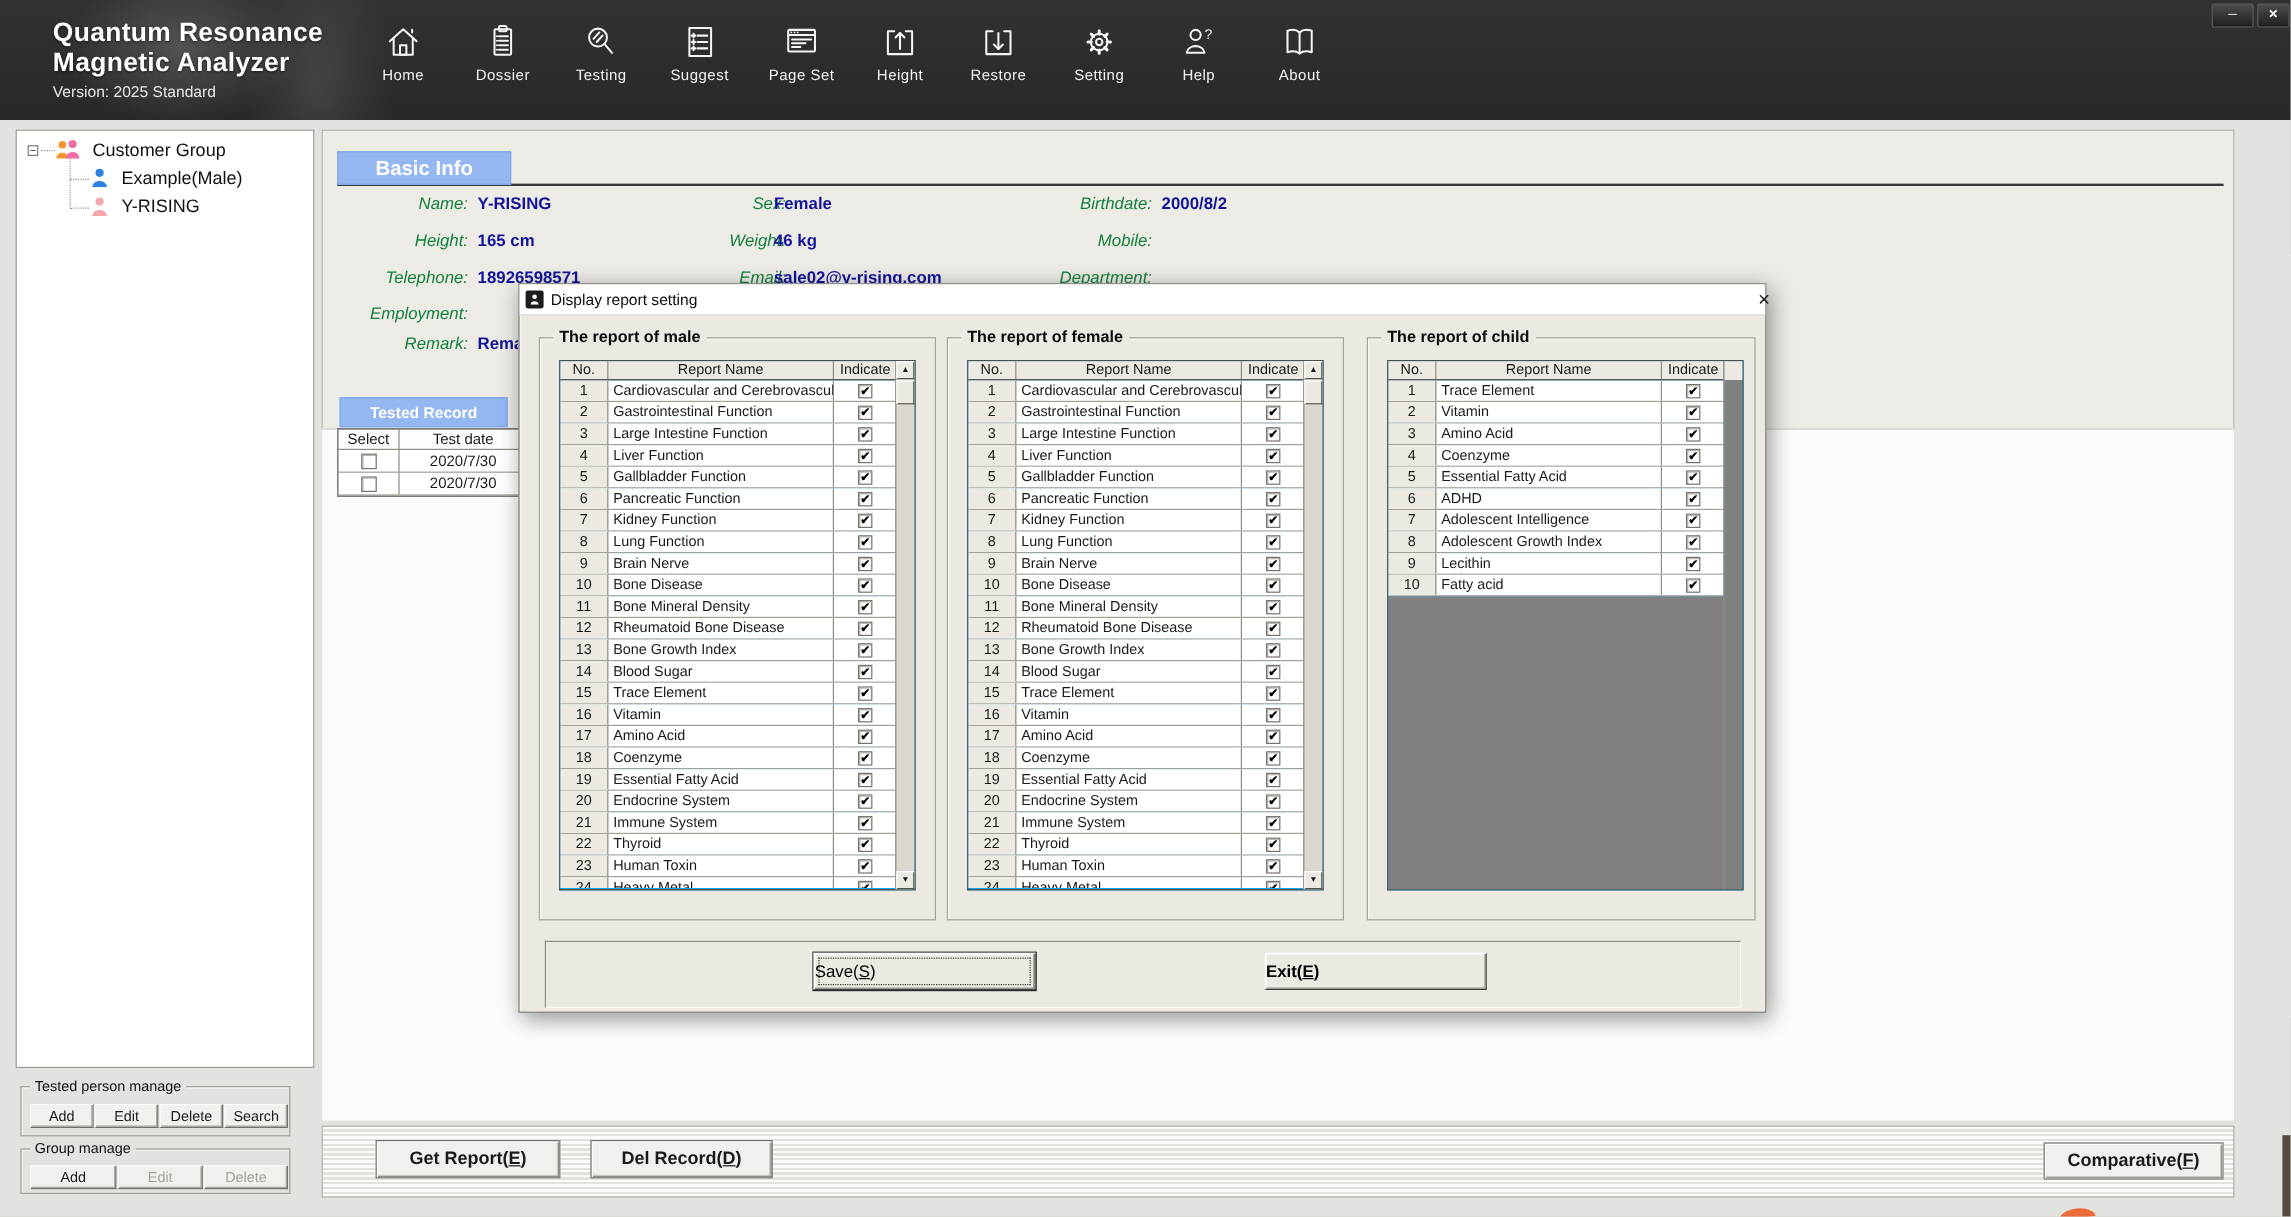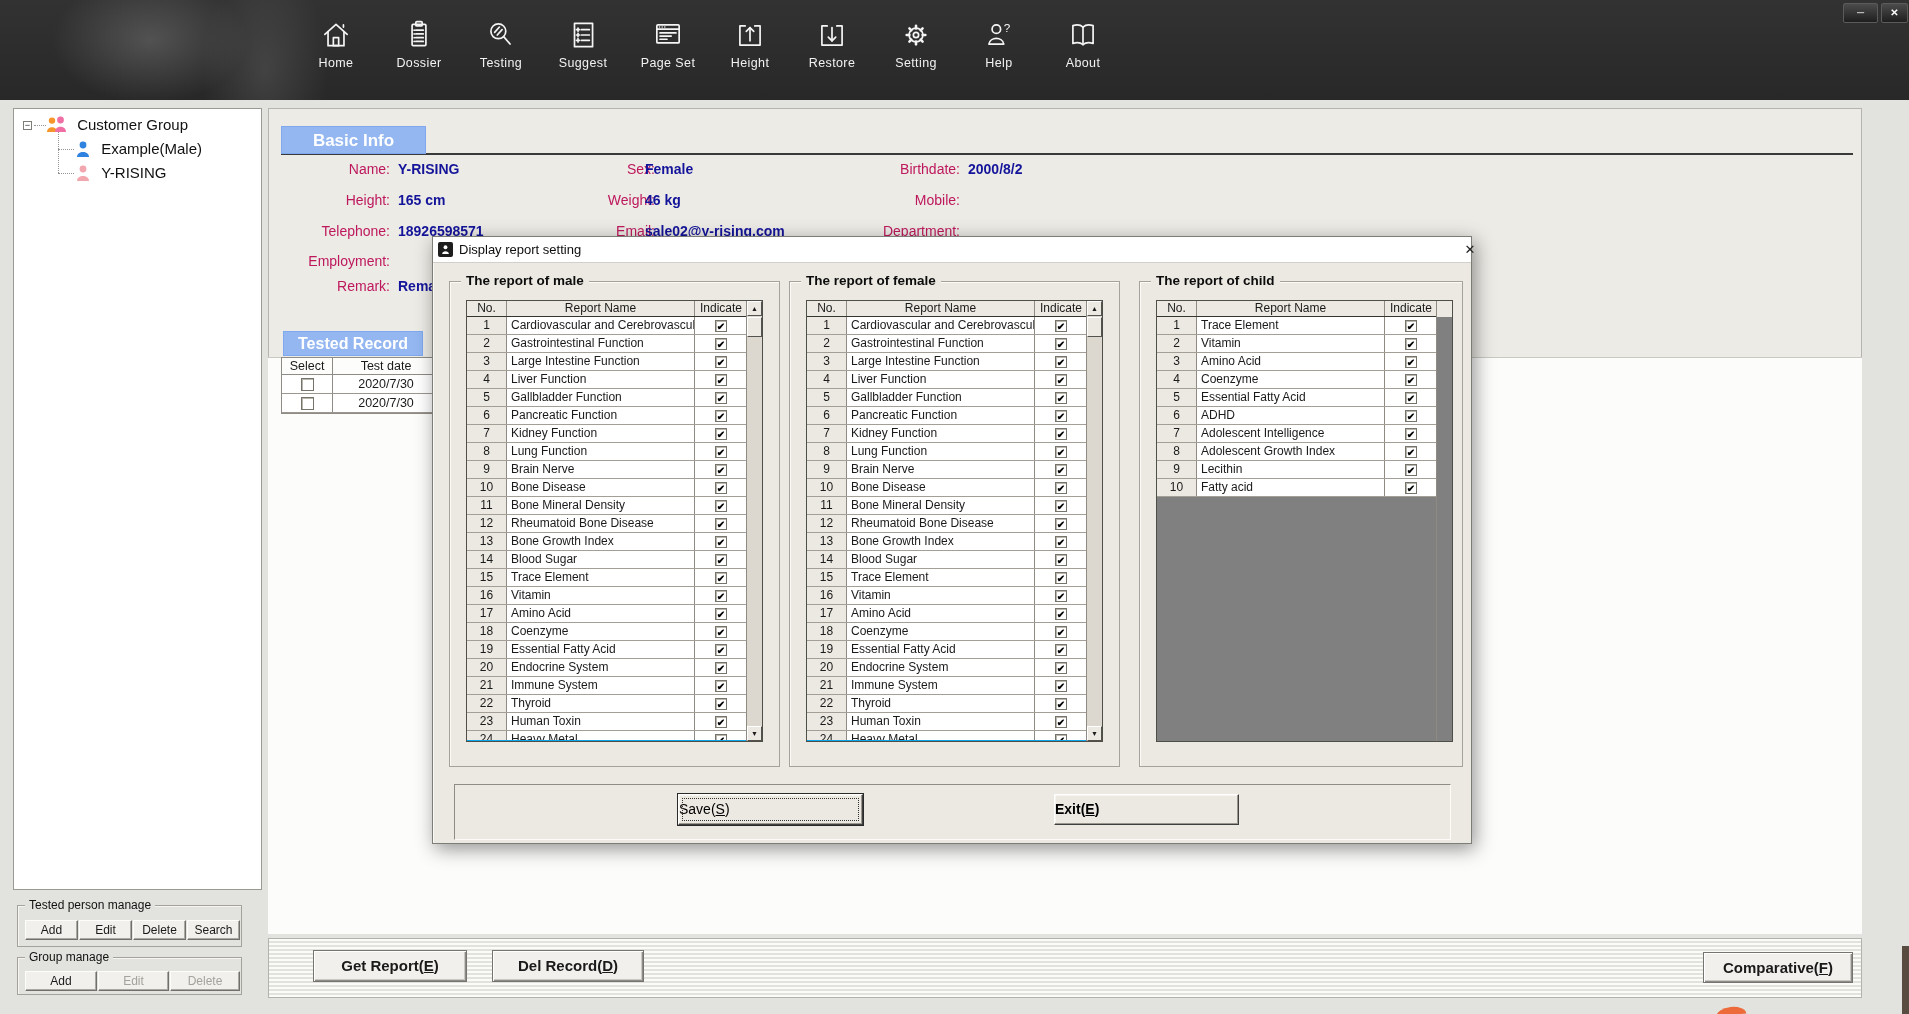--- a/index.html
+++ b/index.html
@@ -37,22 +37,22 @@
   .tdotv{ position:absolute; border-left:1px dotted #949490; }
   
   #mainpanel{ position:absolute; left:268px; top:108px; width:1594px; height:826px;
     background:#ecebe6; border:1px solid #b5b4ae; }
   #whitearea{ position:absolute; left:268px; top:357px; width:1594px; height:577px;
     background:#fcfcfb; border-top:1px solid #c9c8c2; }
   .bluetag{ position:absolute; background:#94b7f2; border:1px solid #7fa9ee; color:#fff;
     font-weight:bold; text-align:center; z-index:3; }
   #bi-tag{ left:281px; top:126px; width:145px; height:28px; font-size:17px; line-height:27px; }
   #bi-line{ position:absolute; left:281px; top:153px; width:1572px; height:2px; background:#3a3a3a; }
-  #tr-tag{ left:283px; top:331px; width:140px; height:25px; font-size:16px; line-height:24px; }
-  .flabel{ position:absolute; width:160px; text-align:right; font-size:14px; color:#be185d; height:18px; line-height:18px; }
+  #tr-tag{ left:283px; top:331px; width:140px; height:25px; font-size:13px; line-height:24px; }
+  .flabel{ position:absolute; width:160px; text-align:right; font-size:14px; color:#15803d; height:18px; line-height:18px;font-style:italic; }
   .fvalue{ position:absolute; font-size:14px; font-weight:bold; color:#14149a; height:18px; line-height:18px; white-space:nowrap; }
   .fr1{ top:160px; } .fr2{ top:191px; } .fr3{ top:222px; } .fr4{ top:252px; } .fr5{ top:277px; }
   .fc1{ left:230px; } .fc2{ left:495px; } .fc3{ left:800px; }
   .fv1{ left:398px; } .fv2{ left:645px; } .fv3{ left:968px; }
   
   #tr-table{ position:absolute; left:281px; top:357px; width:159px; background:#0f172a;
     border:1px solid #8f8b85; z-index:2; }
   .trt-head{ display:flex; height:17px; border-bottom:1px solid #8f8b85; background:#fdfdfc; }
   .trt-sel{ width:51px; border-right:1px solid #8f8b85; text-align:center; font-size:12.5px; line-height:16px; }
   .trt-date{ flex:1; text-align:center; font-size:12.5px; line-height:16px; }
@@ -132,20 +132,25 @@
   #orange-sliver{ position:absolute; left:1716px; top:1007px; width:30px; height:8px;
     background:#ed6a3a; border-radius:50% 50% 0 0 / 100% 100% 0 0; transform:rotate(-6deg); }
   #dark-sliver{ position:absolute; left:1902px; top:946px; width:7px; height:68px; background:#584c40; }
 </style>
 </head>
 <body>
 
 <div id="screen">
 
   <div id="topbar">
+    <div id="logo">
+      <div class="l">Quantum Resonance</div>
+      <div class="l">Magnetic Analyzer</div>
+      <div class="ver">Version: 2025 Standard</div>
+    </div>
 
     <div class="tool" style="left:295px">
       <span><svg width="34" height="34" viewBox="0 0 32 32" fill="none" stroke="#f5f5f5" stroke-width="1.6" stroke-linecap="round" stroke-linejoin="round">
             <path d="M5.5 15.5 L16 6 L26.5 15.5"></path>
             <path d="M23 8.5 V6.5"></path>
             <path d="M8.5 13 V26 H23.5 V13"></path>
             <rect x="13.5" y="18.5" width="5" height="7.5"></rect>
           </svg></span>
       <div class="tlabel">Home</div>
     </div>

